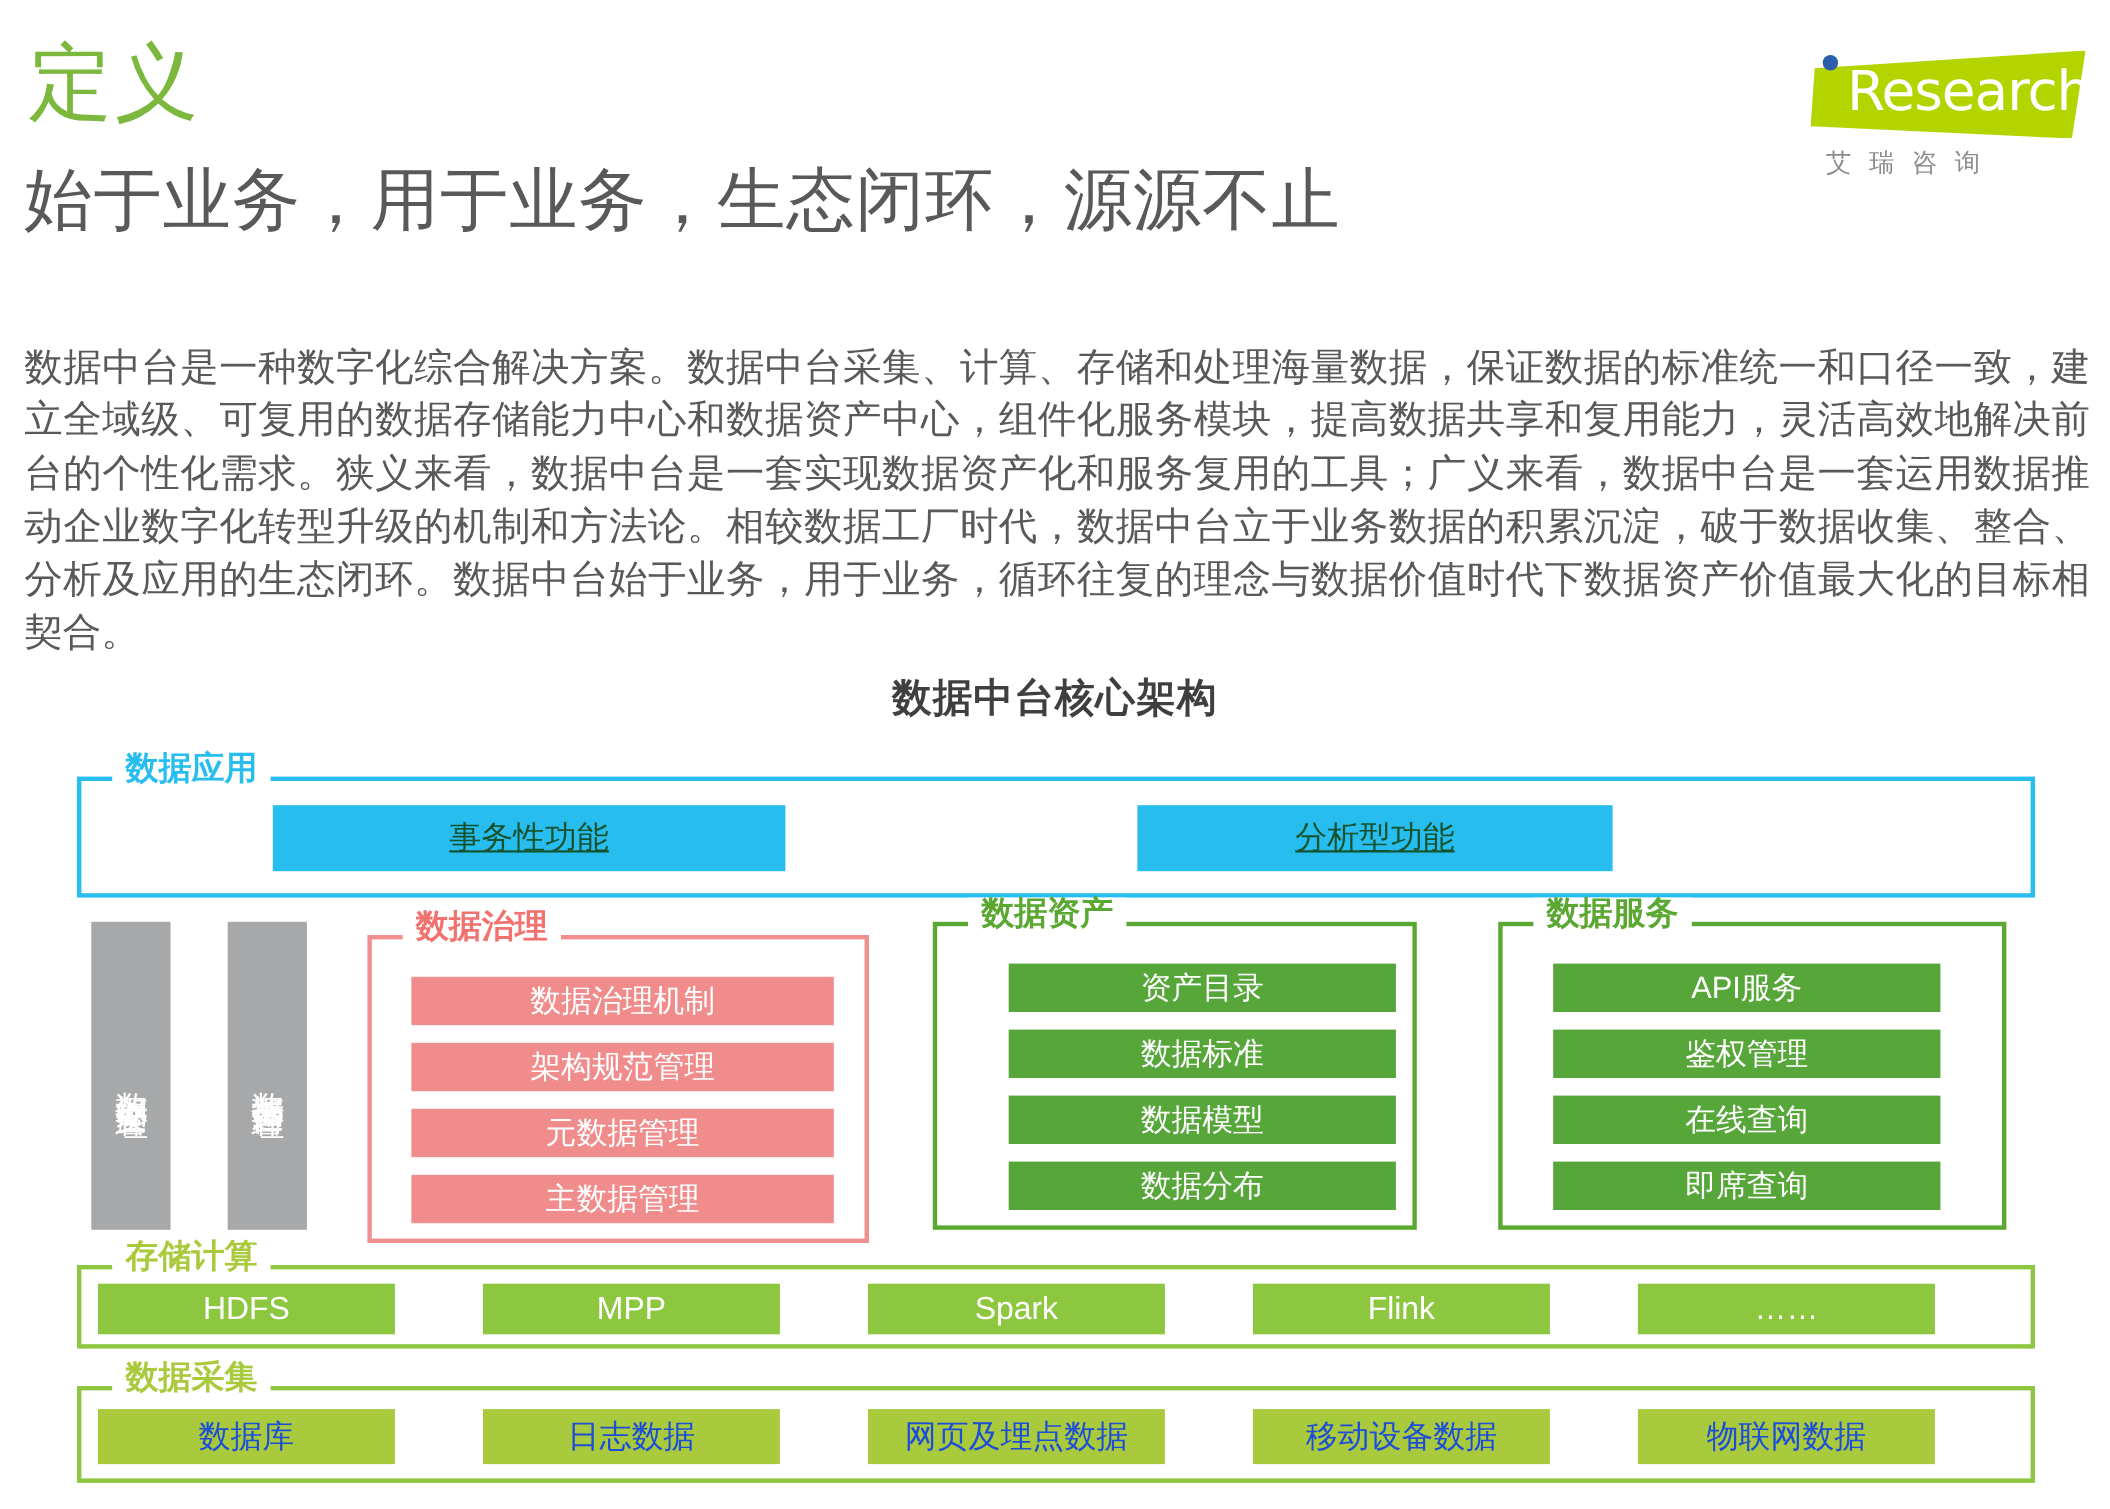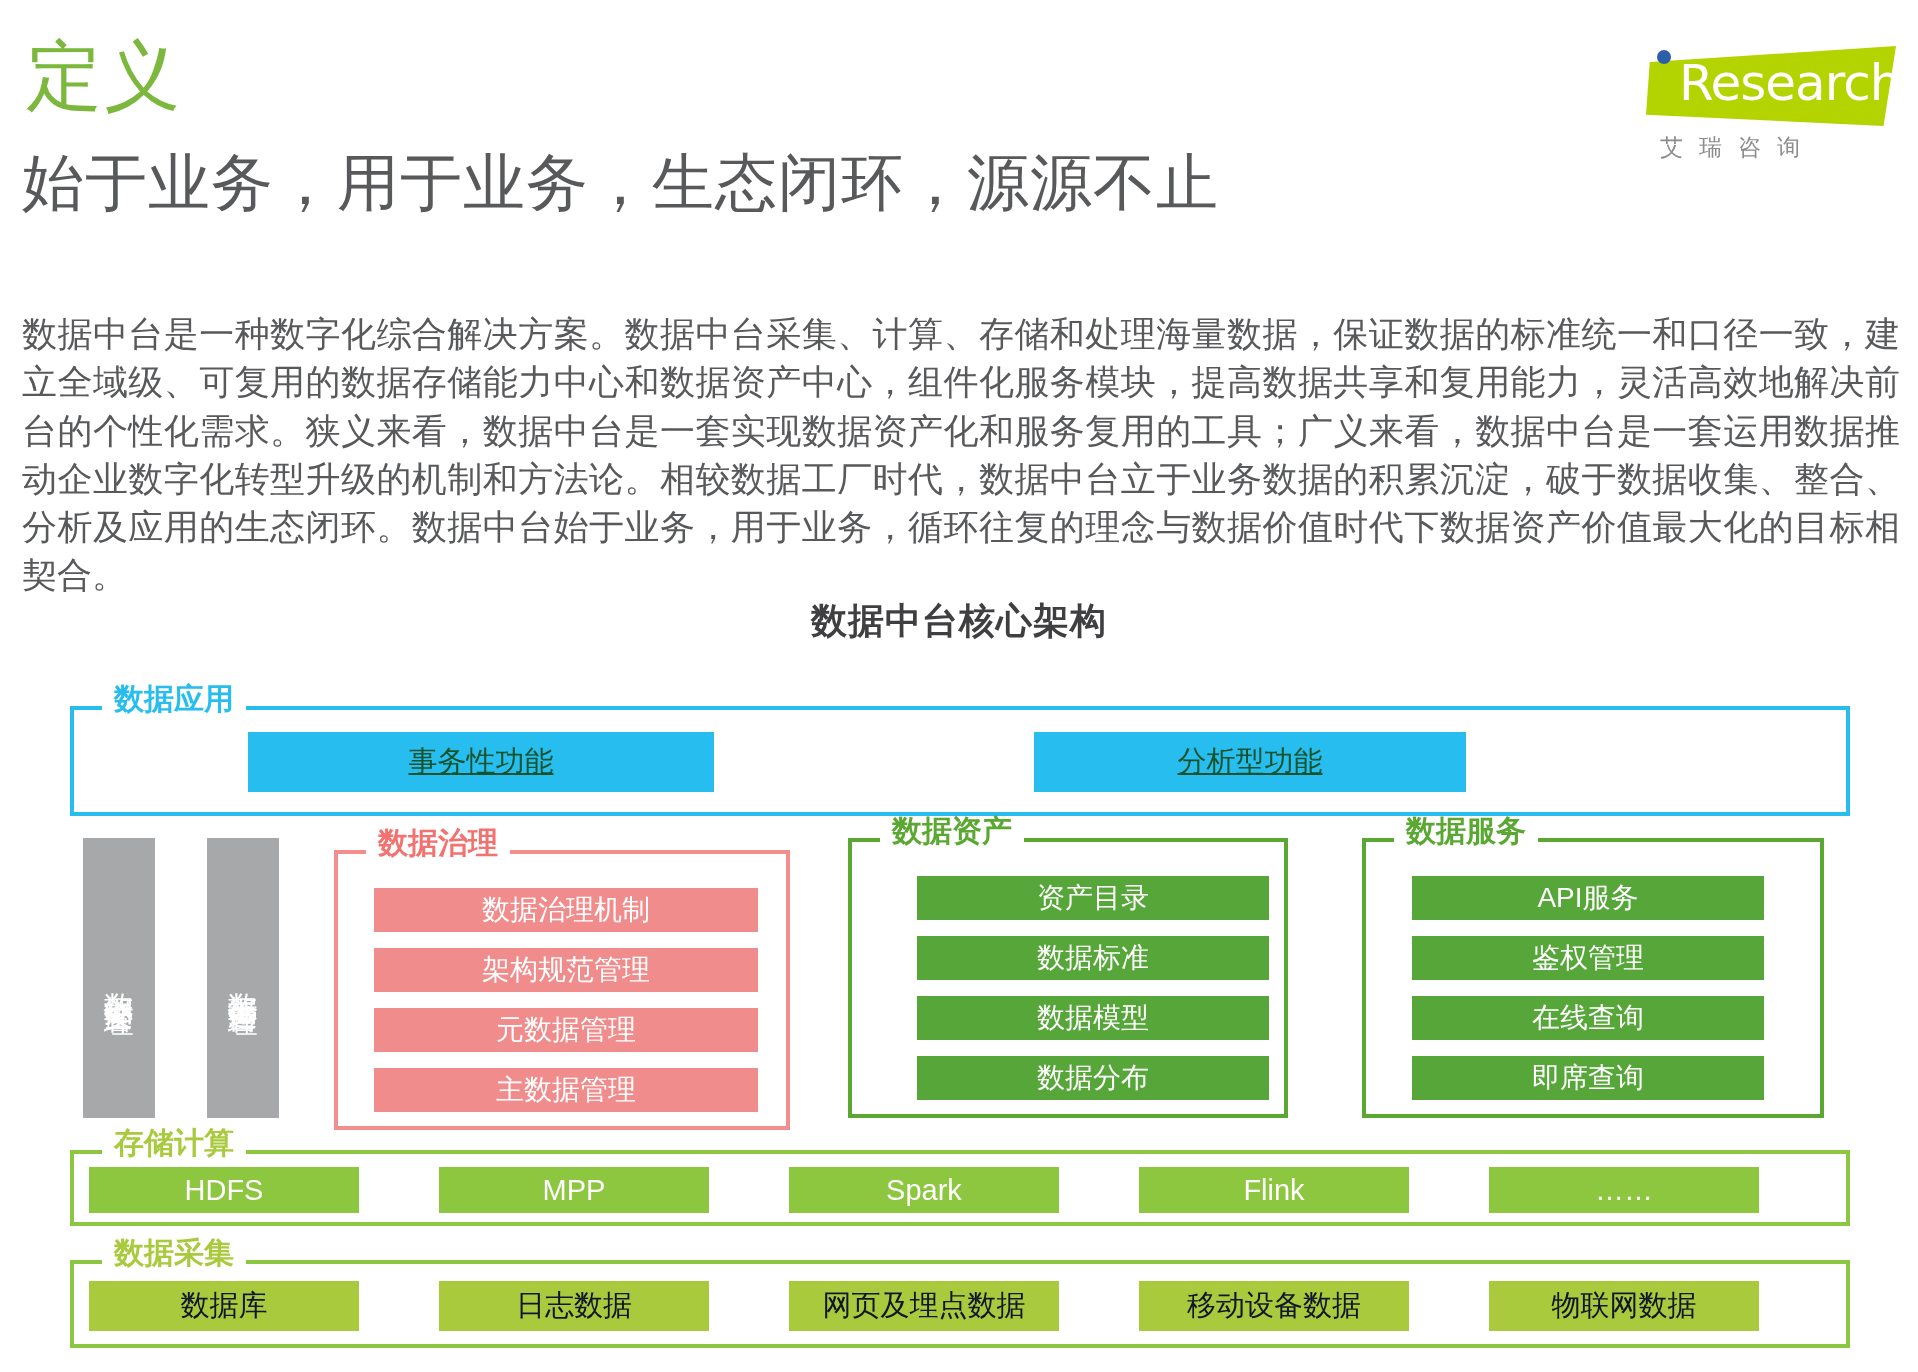--- a/index.html
+++ b/index.html
@@ -111,21 +111,21 @@
     line-height: 1.38;
     color: #58595b;
     text-align: justify;
     text-justify: inter-ideograph;
   }
 
   
   .diagram-title {
     position: absolute;
     left: 0;
-    top: 597px;
+    top: 610px;
     width: 1918px;
     text-align: center;
     font-size: 36px;
     font-weight: bold;
     color: #3f3f41;
     letter-spacing: 1px;
   }
 
   .frame {
     position: absolute;
@@ -238,21 +238,21 @@
   .store-chip.c3 { left: 1065px; width: 270px; }
   .store-chip.c4 { left: 1415px; width: 270px; }
 
   
   #ingest-frame { left: 70px; top: 1260px; width: 1780px; height: 88px; }
   .ingest-chip {
     position: absolute;
     top: 17px;
     height: 50px;
     background: #a9ca3c;
-    color: #0f172a;
+    color: #1d4ed8;
     font-size: 29px;
     display: flex;
     align-items: center;
     justify-content: center;
     white-space: nowrap;
   }
   .ingest-chip.c0 { left: 15px;   width: 270px; }
   .ingest-chip.c1 { left: 365px;  width: 270px; }
   .ingest-chip.c2 { left: 715px;  width: 270px; }
   .ingest-chip.c3 { left: 1065px; width: 270px; }

